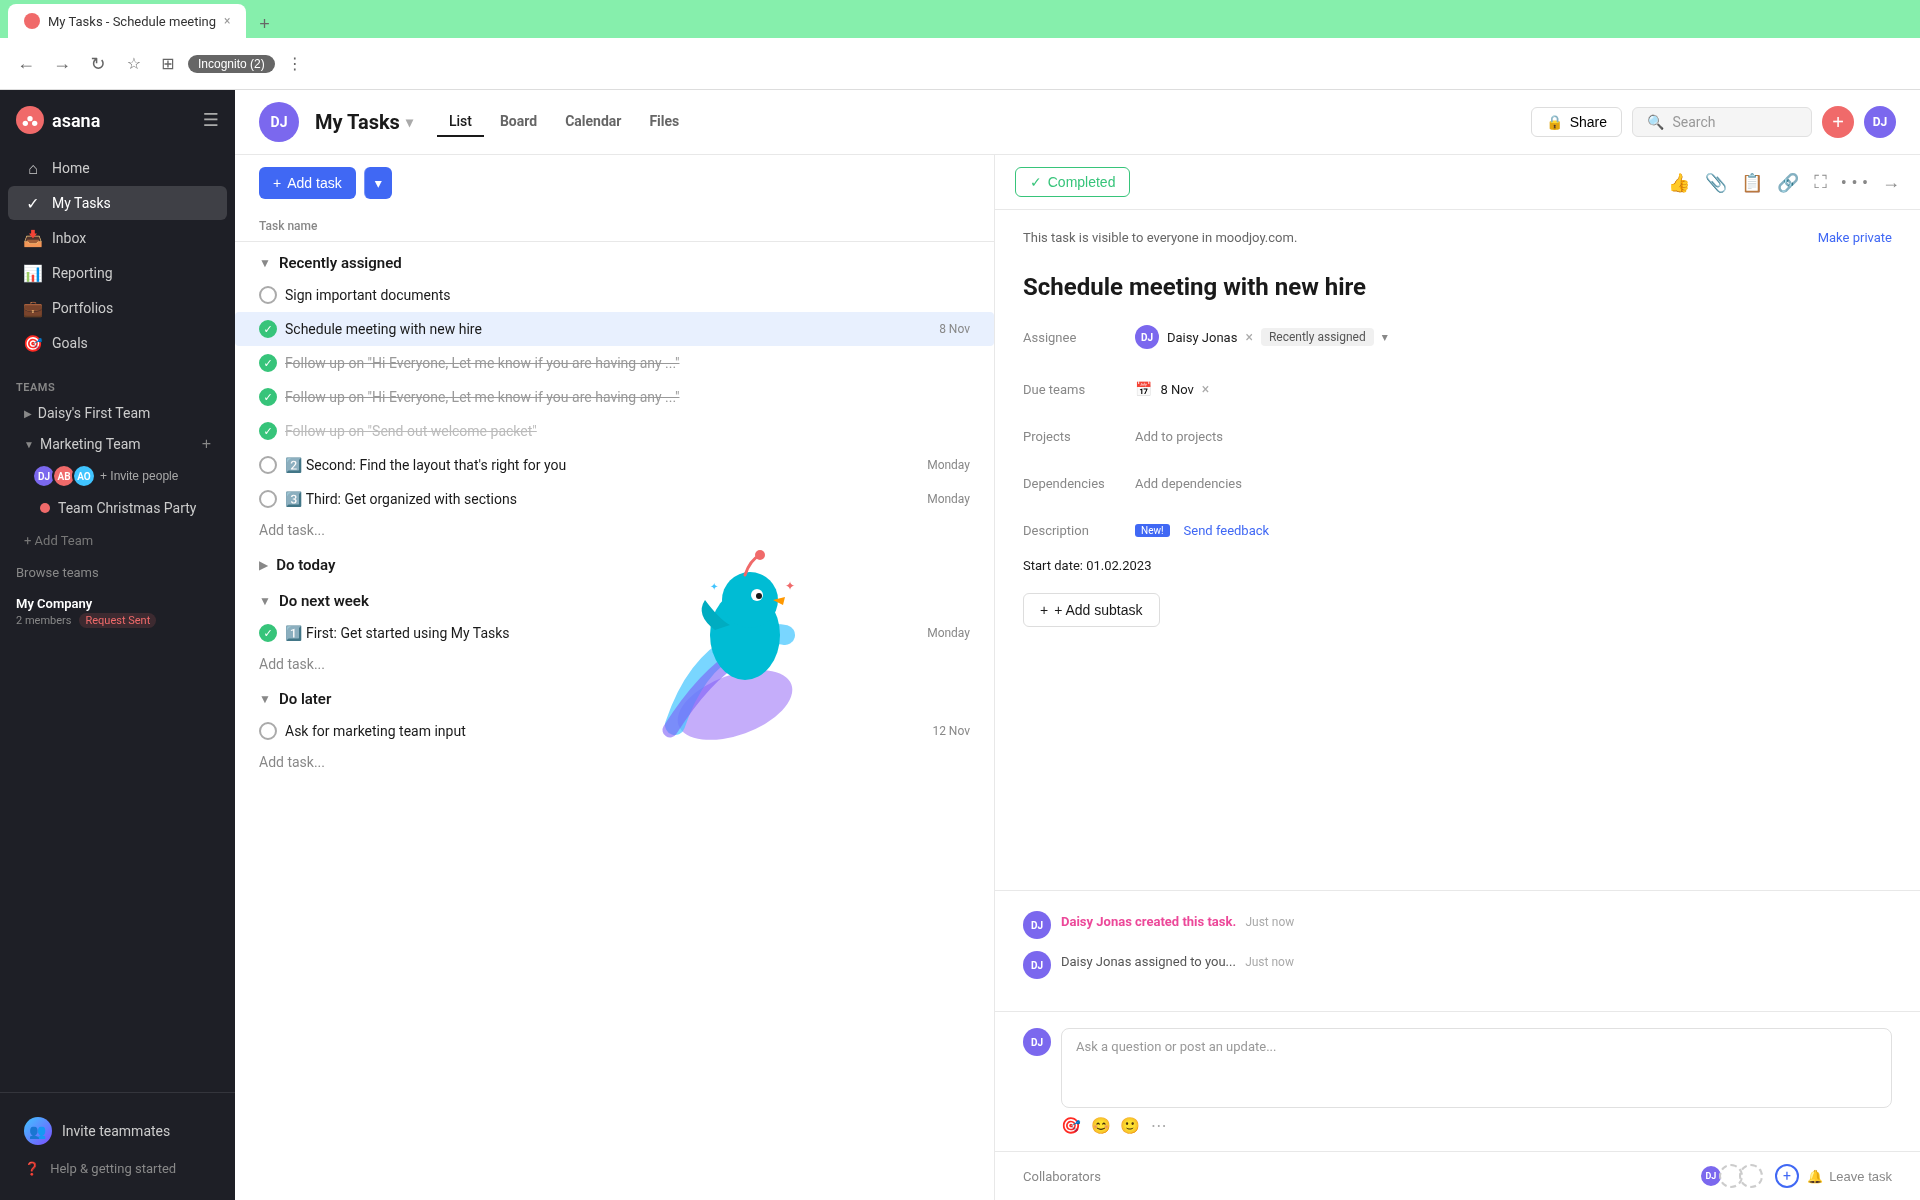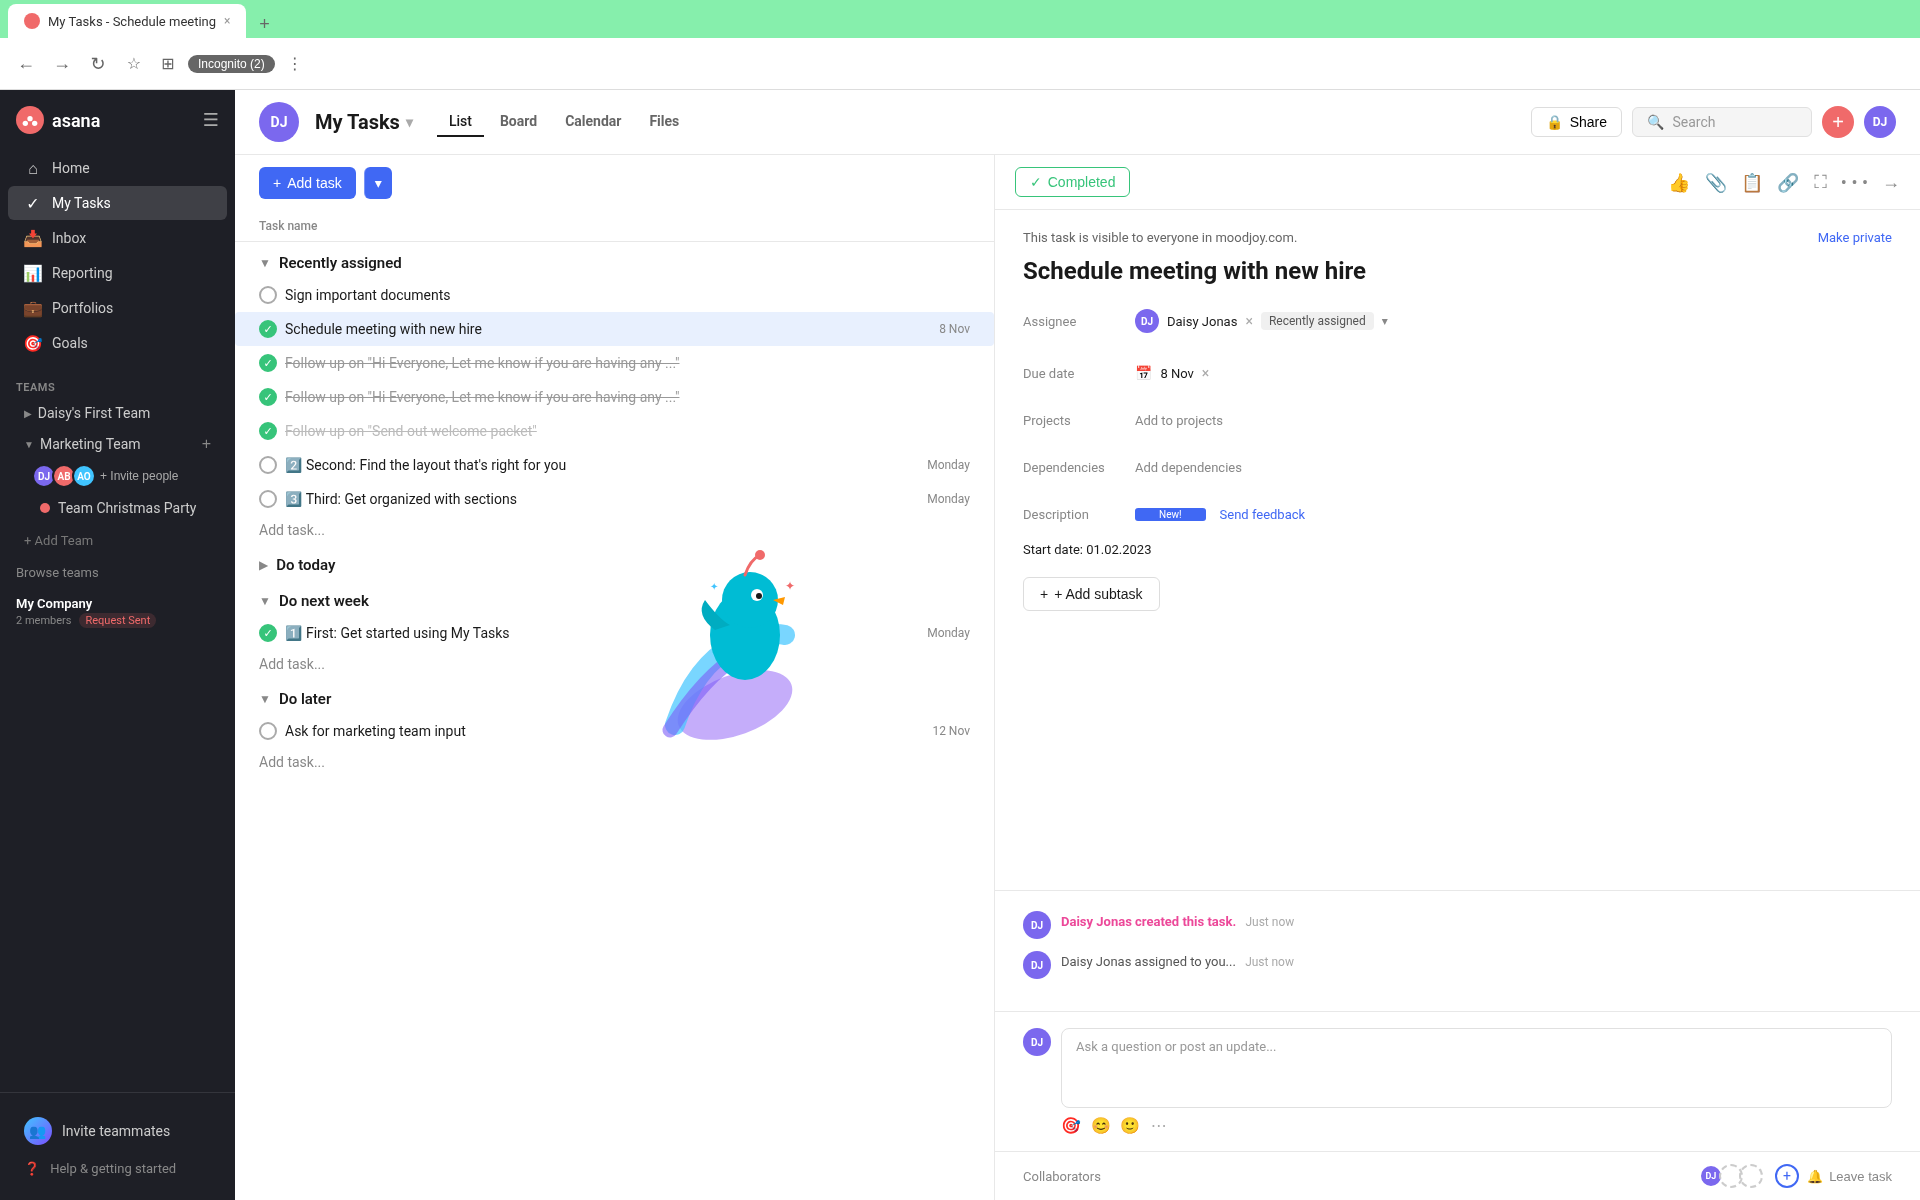--- a/index.html
+++ b/index.html
@@ -107,36 +107,36 @@
 
     
     .right-panel { flex: 1; display: flex; flex-direction: column; overflow-y: auto; padding: 0; }
     .right-panel-toolbar { display: flex; align-items: center; padding: 12px 20px; gap: 12px; border-bottom: 1px solid #e8e8e8; }
     .completed-btn { display: flex; align-items: center; gap: 6px; background: white; border: 1px solid #37c47a; color: #37c47a; border-radius: 6px; padding: 6px 14px; font-size: 14px; cursor: pointer; font-weight: 500; }
     .toolbar-icons { display: flex; gap: 14px; margin-left: auto; align-items: center; }
     .toolbar-icon { color: #888; cursor: pointer; font-size: 18px; }
     .toolbar-more { color: #888; cursor: pointer; font-size: 18px; }
 
     .right-panel-content { padding: 20px 28px; flex: 1; }
-    .privacy-notice { font-size: 13px; color: #666; margin-bottom: 12px; display: flex; align-items: flex-end; justify-content: space-between; }
+    .privacy-notice { font-size: 13px; color: #666; margin-bottom: 28px; display: flex; align-items: flex-end; justify-content: space-between; }
     .make-private-btn { color: #4068f4; cursor: pointer; font-size: 13px; }
     .task-title { font-size: 24px; font-weight: 700; color: #1a1a1a; margin-bottom: 24px; }
 
     .task-meta { display: flex; flex-direction: column; gap: 32px; margin-bottom: 20px; }
     .meta-row { display: flex; align-items: center; gap: 12px; }
     .meta-label { width: 100px; font-size: 13px; color: #888; flex-shrink: 0; }
     .meta-value { display: flex; align-items: center; gap: 8px; font-size: 13px; color: #1a1a1a; }
     .assignee-avatar { width: 24px; height: 24px; border-radius: 50%; background: #7b68ee; display: flex; align-items: center; justify-content: center; font-size: 10px; color: white; font-weight: 700; }
     .meta-x { color: #aaa; cursor: pointer; font-size: 14px; }
     .section-tag { background: #f0f0f0; border-radius: 4px; padding: 2px 8px; font-size: 12px; color: #555; }
     .section-dropdown { color: #888; cursor: pointer; font-size: 12px; }
     .due-date-icon { color: #888; font-size: 14px; }
     .add-to-projects { color: #888; cursor: pointer; font-size: 13px; }
     .add-dependencies { color: #888; cursor: pointer; font-size: 13px; }
-    .new-badge { background: #4068f4; color: white; font-size: 10px; padding: 1px 24px; border-radius: 3px; margin-right: 6px; }
+    .new-badge { background: #4068f4; color: white; font-size: 10px; padding: 1px 6px; border-radius: 3px; margin-right: 6px; }
     .send-feedback-link { color: #4068f4; cursor: pointer; font-size: 13px; }
     .start-date { font-size: 13px; color: #1a1a1a; margin-top: 8px; }
 
     .add-subtask-btn { background: white; border: 1px solid #ddd; border-radius: 6px; padding: 8px 16px; font-size: 14px; cursor: pointer; display: flex; align-items: center; gap: 6px; margin-top: 20px; color: #1a1a1a; }
 
     .activity-section { padding: 20px 28px; border-top: 1px solid #e8e8e8; }
     .activity-item { display: flex; gap: 10px; margin-bottom: 12px; }
     .activity-avatar { width: 28px; height: 28px; border-radius: 50%; background: #7b68ee; display: flex; align-items: center; justify-content: center; font-size: 10px; color: white; font-weight: 700; flex-shrink: 0; }
     .activity-text { font-size: 13px; color: #555; }
     .activity-text strong { color: #ec4899; }
@@ -464,21 +464,21 @@
               <span class="meta-label">Assignee</span>
               <div class="meta-value">
                 <div class="assignee-avatar">DJ</div>
                 <span>Daisy Jonas</span>
                 <span class="meta-x">×</span>
                 <span class="section-tag">Recently assigned</span>
                 <span class="section-dropdown">▾</span>
               </div>
             </div>
             <div class="meta-row">
-              <span class="meta-label">Due date</span>
+              <span class="meta-label">Due teams</span>
               <div class="meta-value">
                 <span class="due-date-icon">📅</span>
                 <span>8 Nov</span>
                 <span class="meta-x">×</span>
               </div>
             </div>
             <div class="meta-row">
               <span class="meta-label">Projects</span>
               <div class="meta-value">
                 <span class="add-to-projects">Add to projects</span>

